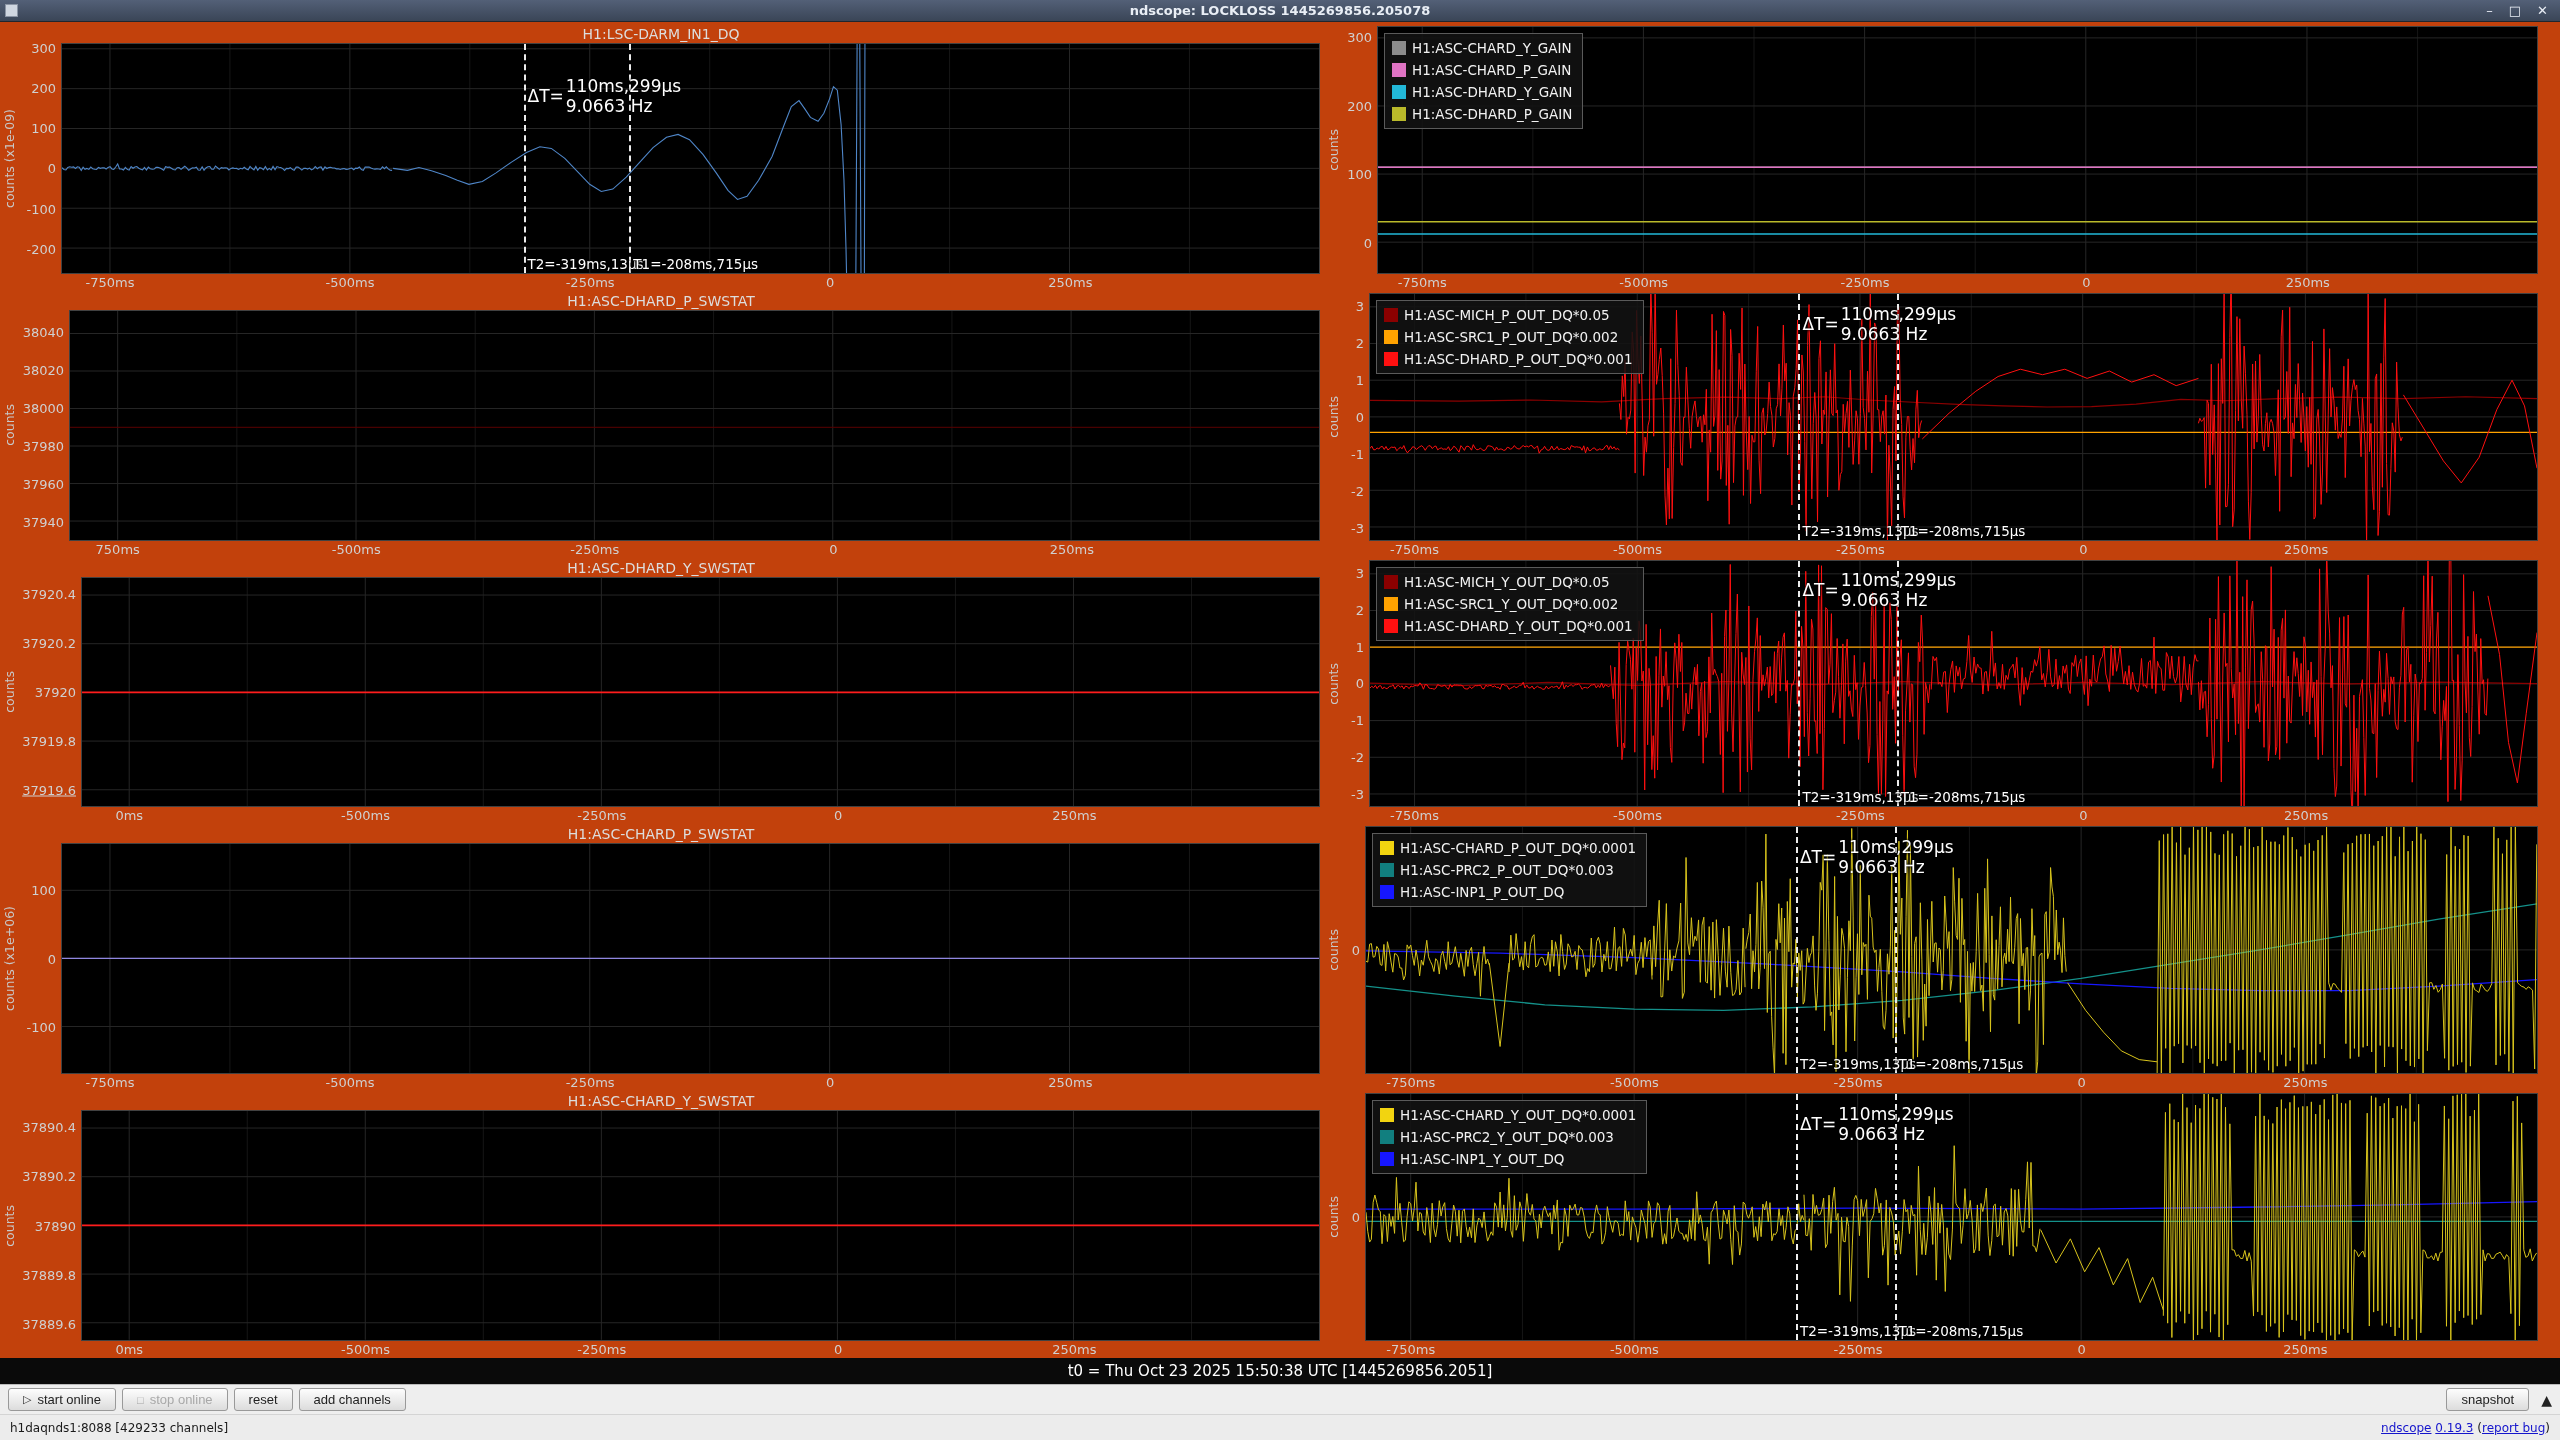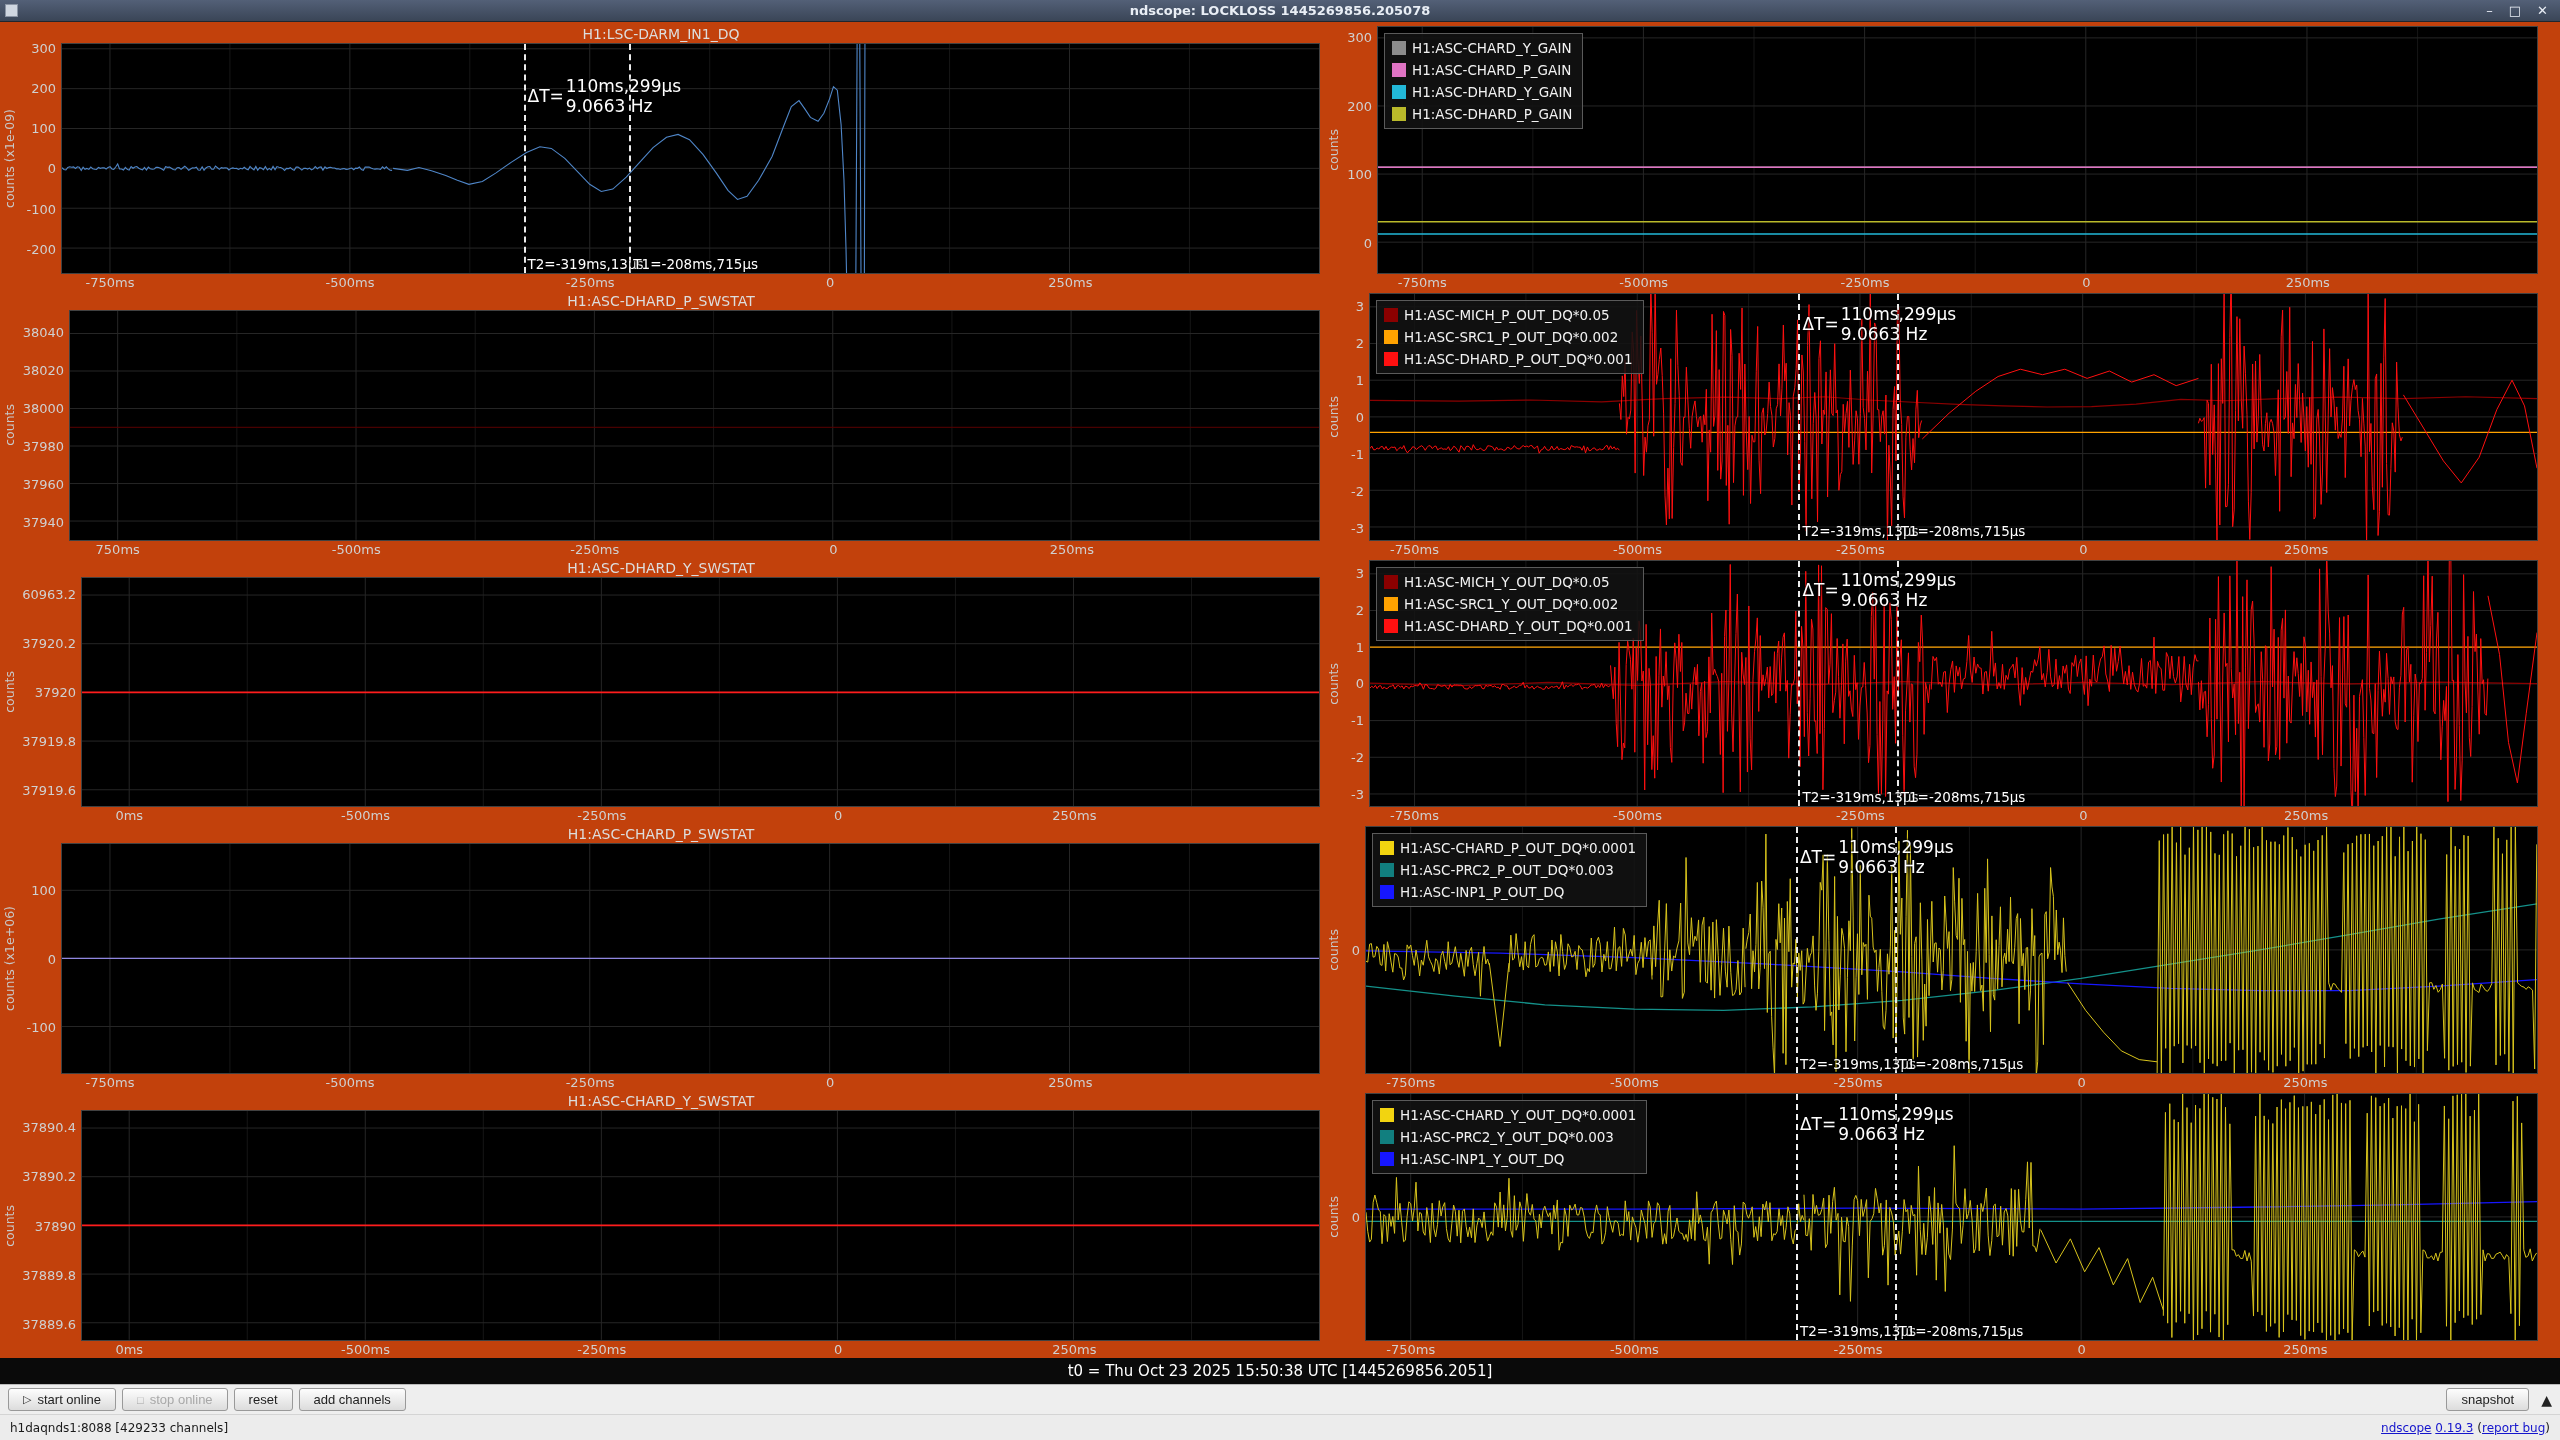--- a/index.html
+++ b/index.html
@@ -158,25 +158,25 @@
             <span class="xtkl" style="left: 80.1527%;">250ms</span>
           </div>
         </div>
         <div class="plot">
           <div class="ptitle">H1:ASC-DHARD_Y_SWSTAT</div>
           <div class="prow">
             <div class="ylab">
               <span>counts</span>
             </div>
             <div class="ytk" style="width: 64px;">
-              <span class="ytkl" style="top: 7.44681%;">60963.2</span>
+              <span class="ytkl" style="top: 7.44681%;">37920.4</span>
               <span class="ytkl" style="top: 28.7234%;">37920.2</span>
               <span class="ytkl" style="top: 50%;">37920</span>
               <span class="ytkl" style="top: 71.2766%;">37919.8</span>
-              <span class="ytkl" style="top: 92.5532%;">37919.6</span>
+              <span class="ytkl" style="top: 92.5532%; text-decoration: underline;">37919.6</span>
             </div>
             <div class="parea">
               <svg viewBox="0 0 1000 300" preserveAspectRatio="none">
                 <line x1="133.58778625954199" y1="0" x2="133.58778625954199" y2="300" stroke="#161616" stroke-width="1" vector-effect="non-scaling-stroke"></line>
                 <line x1="324.4274809160305" y1="0" x2="324.4274809160305" y2="300" stroke="#161616" stroke-width="1" vector-effect="non-scaling-stroke"></line>
                 <line x1="515.2671755725191" y1="0" x2="515.2671755725191" y2="300" stroke="#161616" stroke-width="1" vector-effect="non-scaling-stroke"></line>
                 <line x1="706.1068702290077" y1="0" x2="706.1068702290077" y2="300" stroke="#161616" stroke-width="1" vector-effect="non-scaling-stroke"></line>
                 <line x1="896.9465648854962" y1="0" x2="896.9465648854962" y2="300" stroke="#161616" stroke-width="1" vector-effect="non-scaling-stroke"></line>
                 <line x1="38.16793893129771" y1="0" x2="38.16793893129771" y2="300" stroke="#262626" stroke-width="1" vector-effect="non-scaling-stroke"></line>
                 <line x1="229.00763358778624" y1="0" x2="229.00763358778624" y2="300" stroke="#262626" stroke-width="1" vector-effect="non-scaling-stroke"></line>

